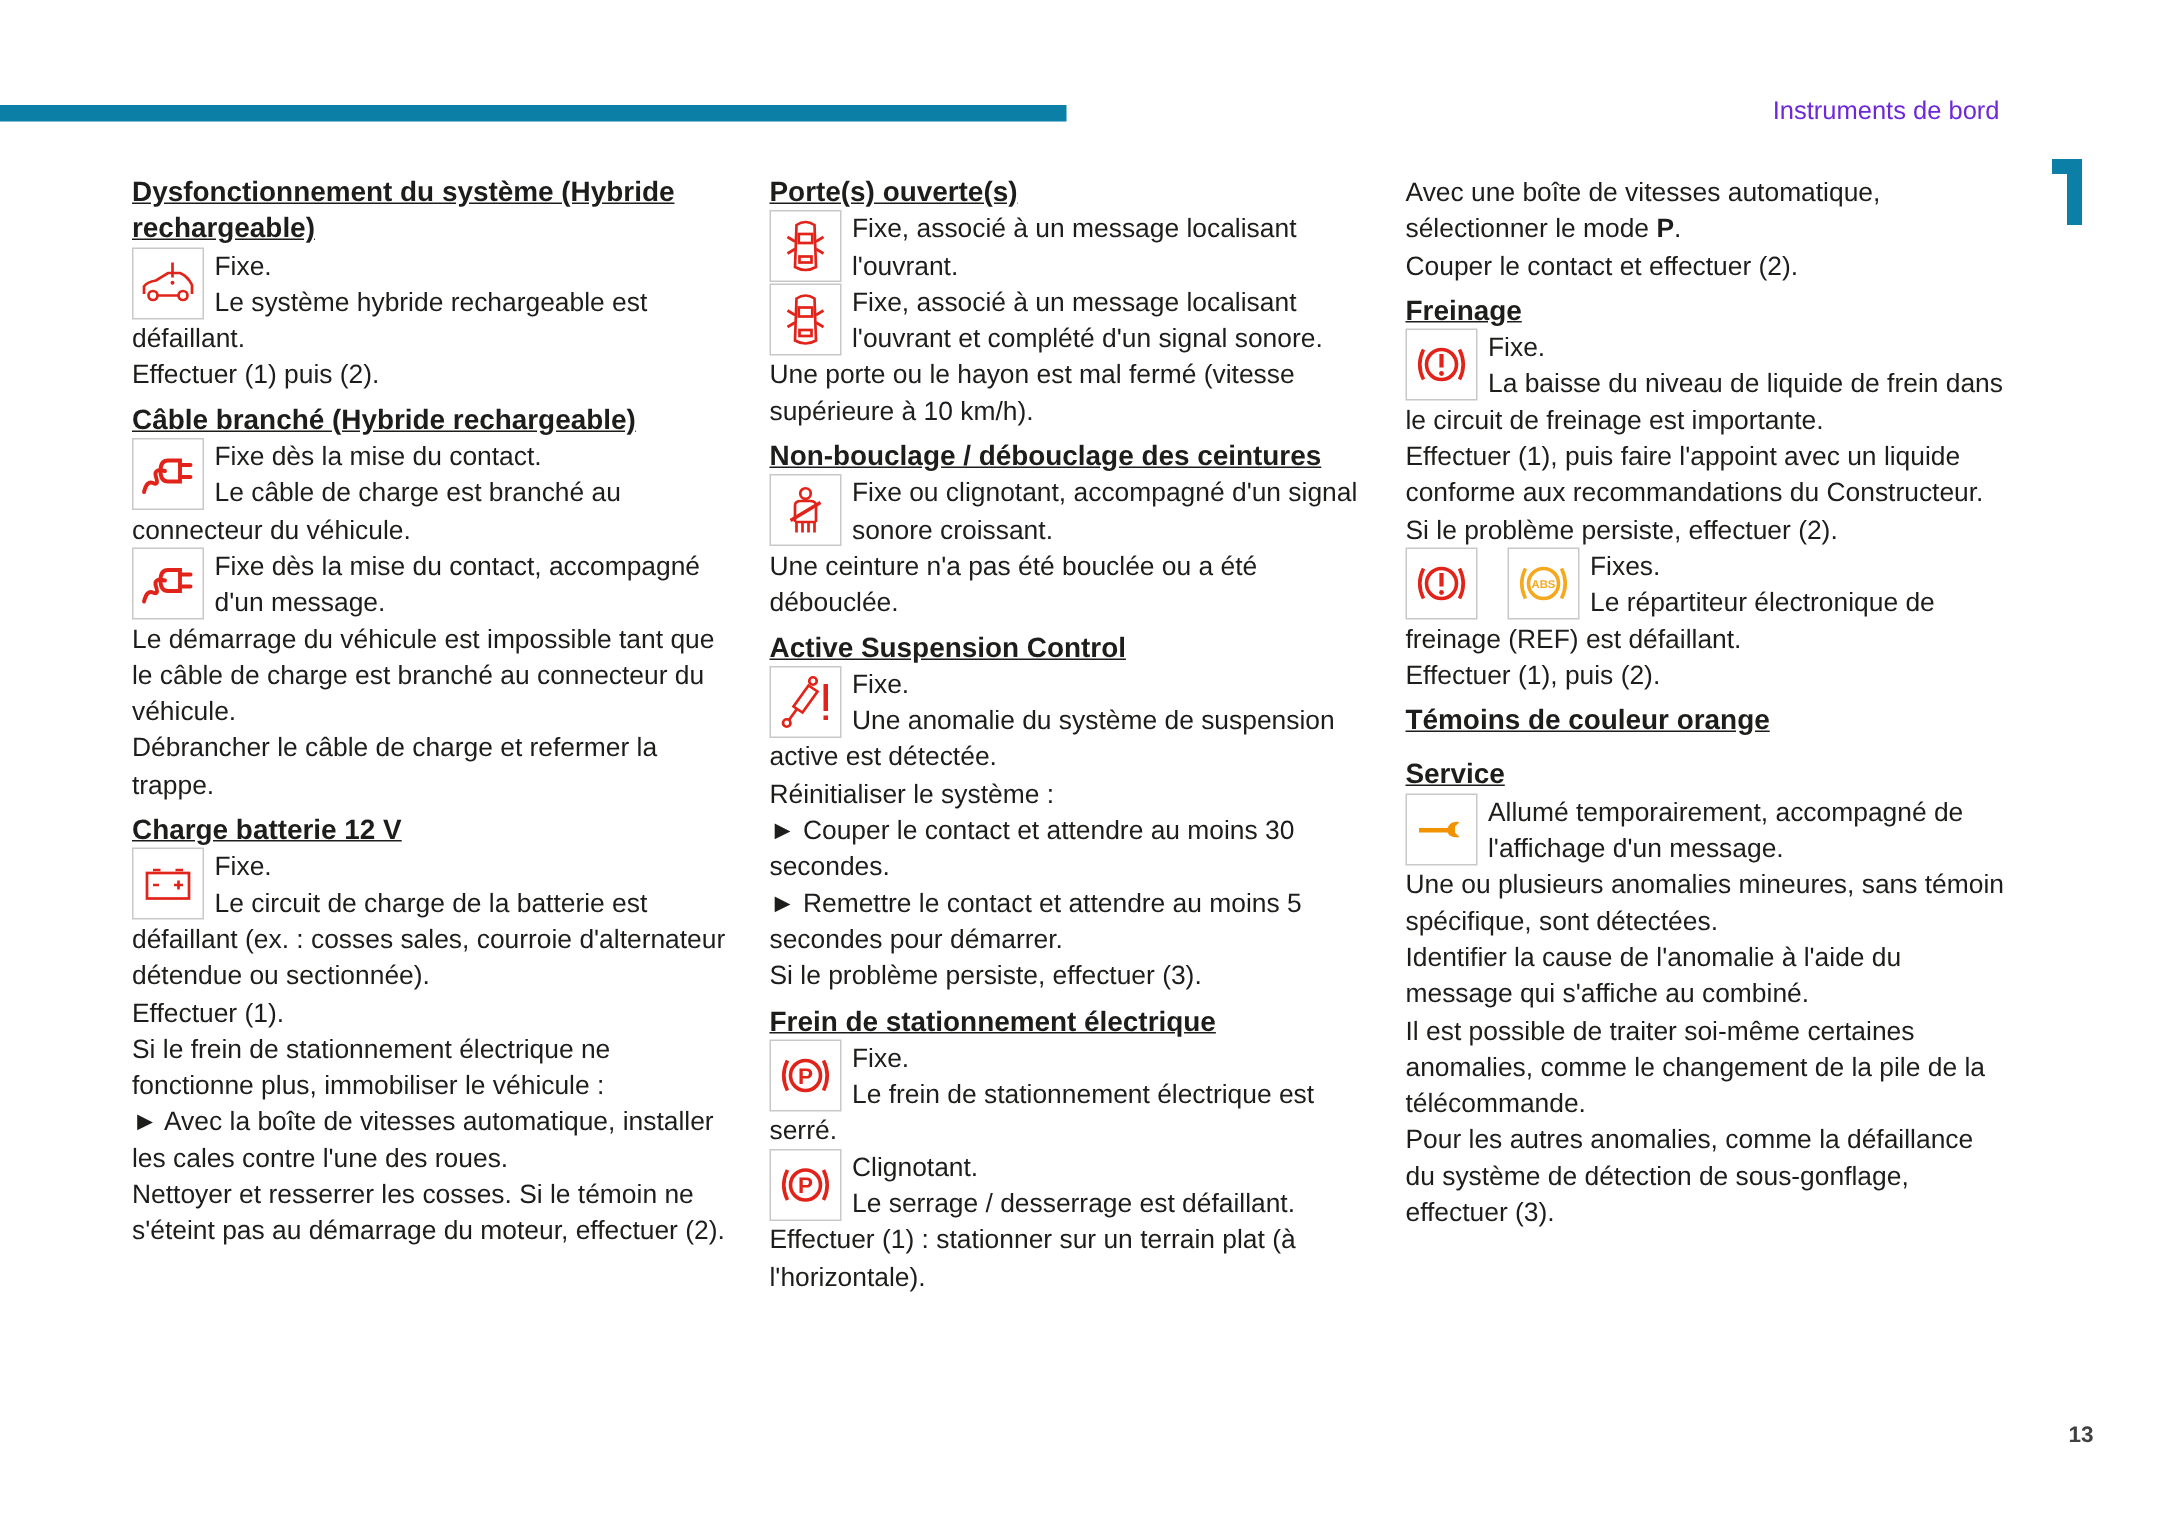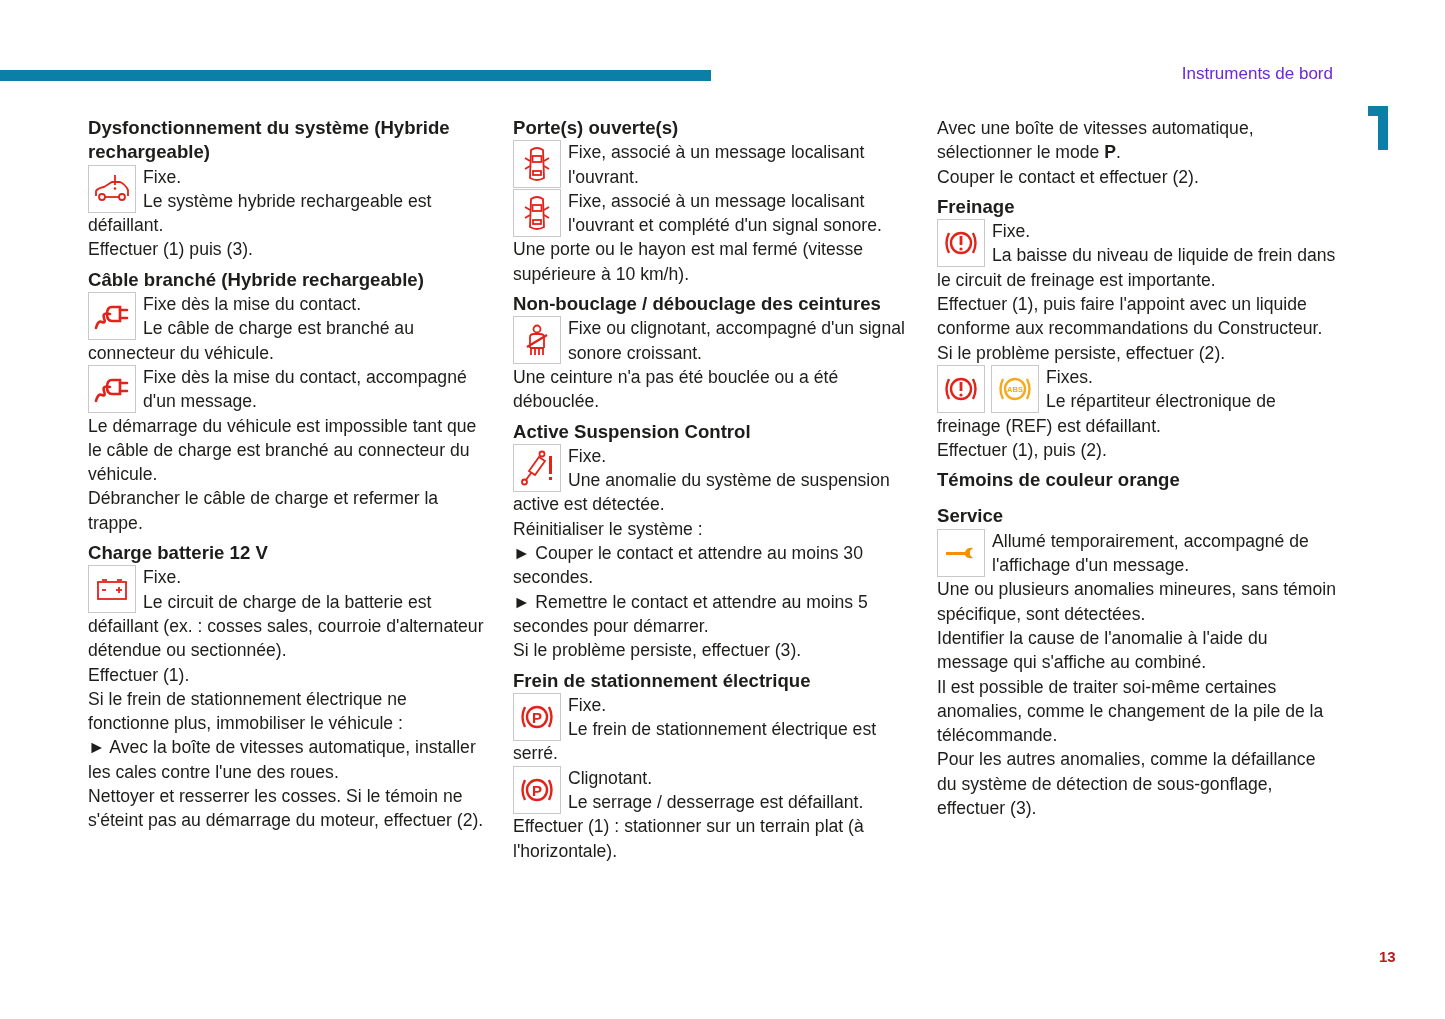--- a/index.html
+++ b/index.html
@@ -1,31 +1,31 @@
 <!DOCTYPE html>
 <html><head>
 <meta charset="utf-8">
 <style>
   html, body { margin:0; padding:0; background:#ffffff; }
   body { width:1445px; height:1019px; position:relative; overflow:hidden;
          font-family:"Liberation Sans", sans-serif; color:#1d1d1b; }
   .topbar { position:absolute; left:0; top:70px; width:711px; height:11px; background:#0b7fa5; }
   .header-title { position:absolute; right:112px; top:64px; font-size:17px; color:#6d28d9; }
   .chapter-num { position:absolute; left:1366px; top:104px; width:24px; height:46px; }
-  .page-number { position:absolute; left:1379px; top:948px; font-size:15px; font-weight:bold; color:#b91c1c; }
+  .page-number { position:absolute; left:1379px; top:948px; font-size:15px; font-weight:bold; color:#404040; }
   .col { position:absolute; top:116px; width:400px; font-size:17.6px; line-height:24.3px; }
   .col1 { left:88px; } .col2 { left:513px; width:400px; } .col3 { left:937px; width:400px; }
-  h3 { font-size:18.6px; font-weight:bold; margin:0; line-height:24.3px; }
+  h3 { font-size:18.6px; font-weight:bold; margin:0; line-height:24.3px;text-decoration:underline; }
   .gap { height:6px; }
   p { margin:0; }
   .warn-block { position:relative; }
   .iconbox { float:left; width:48px; height:48px; border:1px solid #c8c8c8; box-sizing:border-box;
              margin:0 7px 0 0; display:flex; align-items:center; justify-content:center; background:#fff; }
   .iconbox svg { width:40px; height:40px; }
-  .icons { float:left; display:flex; gap:6px; margin-right:7px; }
+  .icons { float:left; display:flex; gap:20px; margin-right:7px; }
   .icons .iconbox { margin:0; }
   b.inline { font-weight:bold; }
   .section-gap { height:12px; }
 </style>
 </head>
 <body>
 
 <div class="topbar"></div>
 <div class="header-title">Instruments de bord</div>
 <svg class="chapter-num" viewBox="0 0 24 46">
@@ -42,21 +42,21 @@
         <circle cx="10" cy="28" r="3"></circle>
             <circle cx="30" cy="28" r="3"></circle>
         <line x1="13" y1="28" x2="27" y2="28"></line>
         <line x1="23" y1="6" x2="23" y2="16"></line>
           </g>
         <circle cx="23" cy="19.5" r="1.3" fill="#e2231a"></circle>
         </svg>
     </div>
     <p>Fixe.</p>
     <p>Le système hybride rechargeable est défaillant.</p>
-    <p>Effectuer (1) puis (3).</p>
+    <p>Effectuer (1) puis (2).</p>
   </div>
   <div class="gap"></div>
   <h3>Câble branché (Hybride rechargeable)</h3>
   <div class="warn-block">
     <div class="iconbox">
       <svg viewBox="0 0 40 40">
           <g fill="none" stroke="#e2231a" stroke-width="2.6" stroke-linecap="round">
         <path d="M4,32 Q6,24 10,26 Q14,28 12,22 Q10,16 18,18"></path>
         <path d="M28,11 L20,11 Q15,11 15,18 Q15,25 20,25 L28,25 Z"></path>
         <line x1="28" y1="14" x2="35" y2="14"></line>

